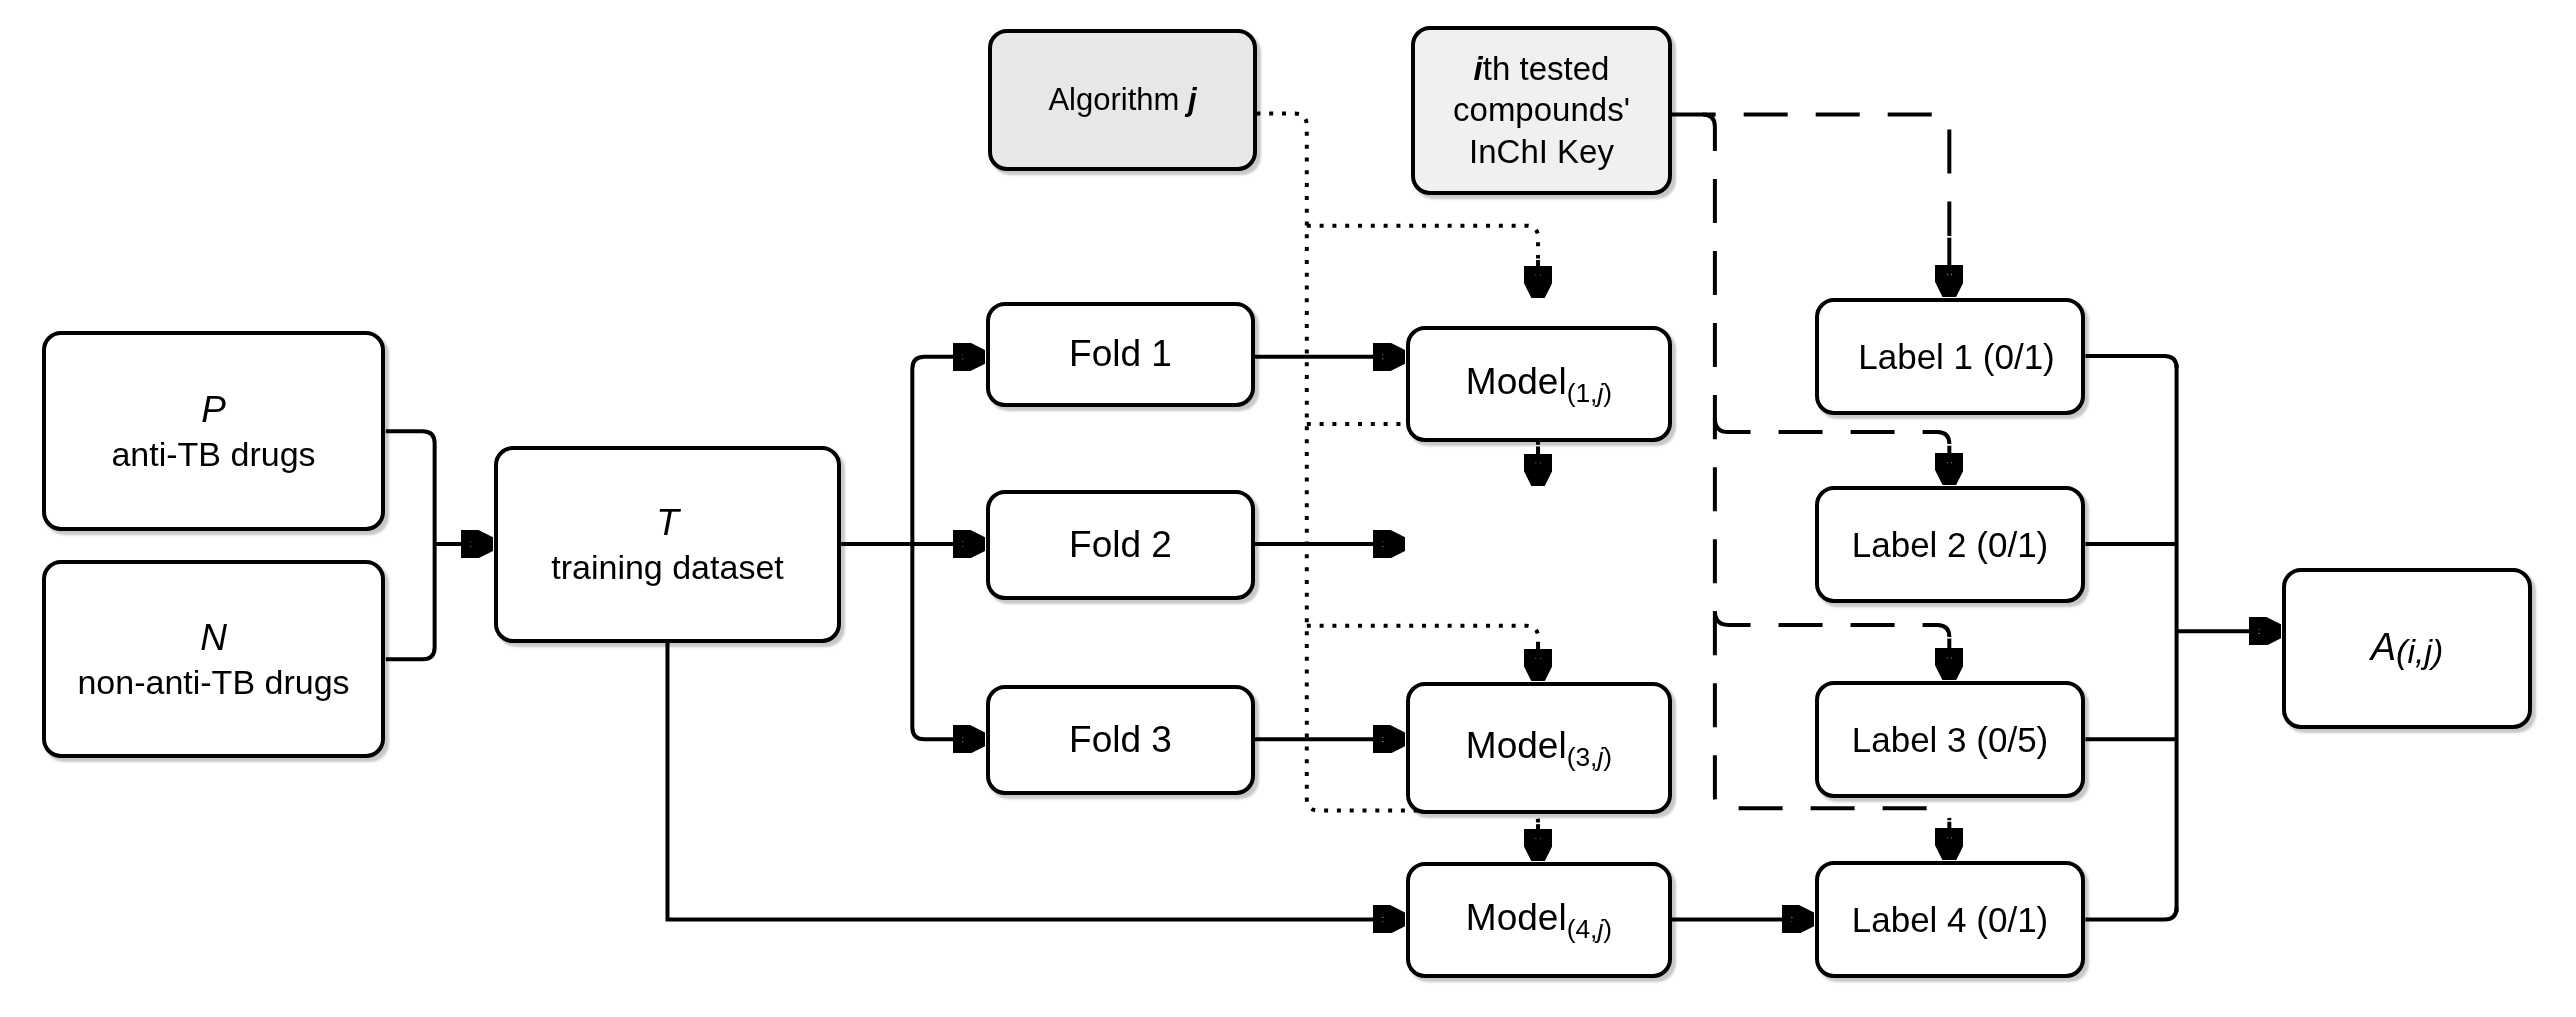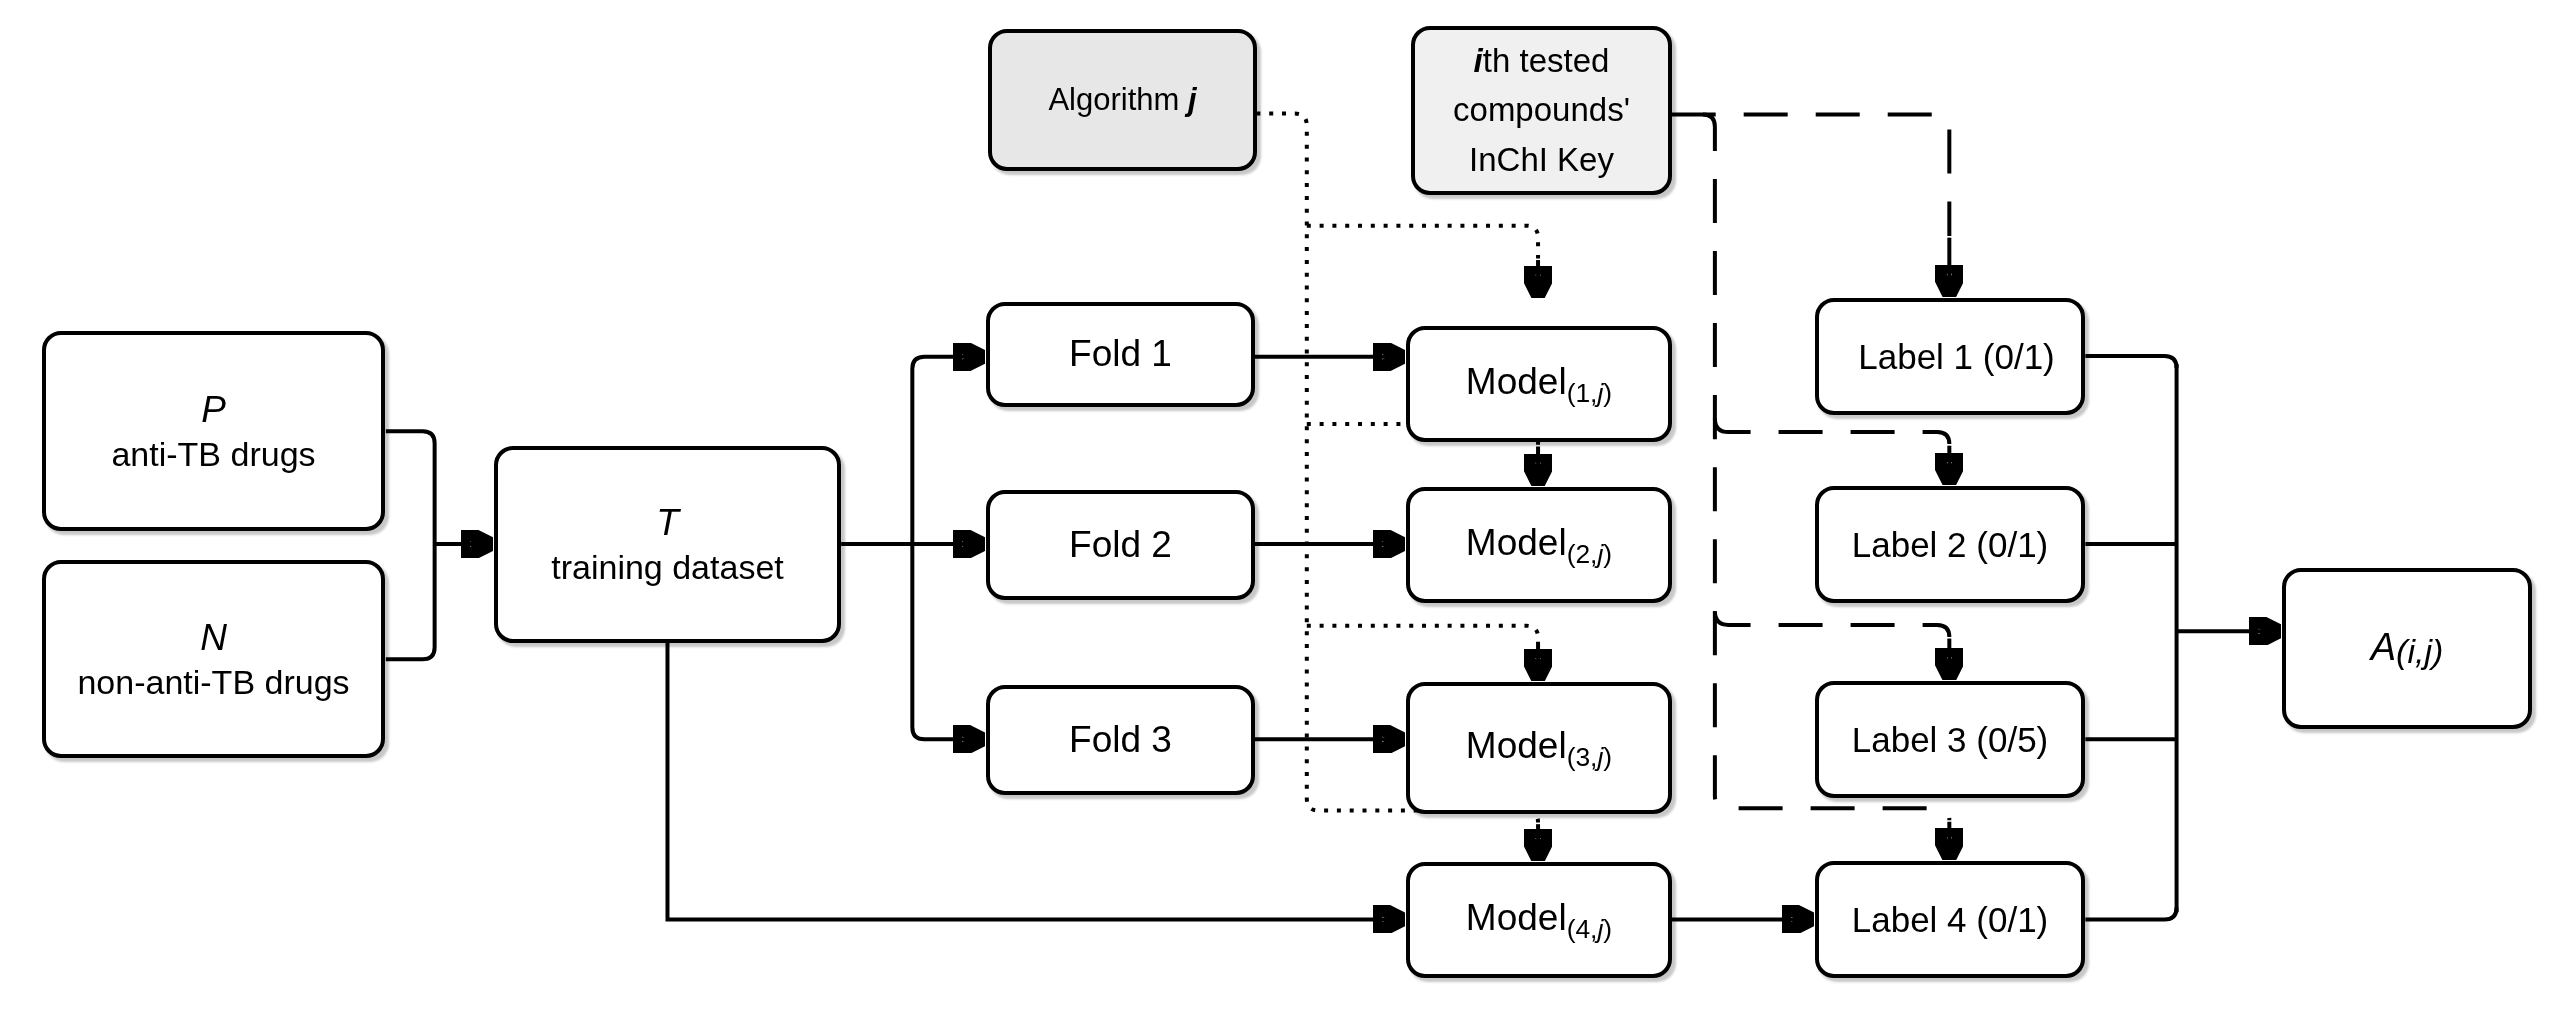--- a/index.html
+++ b/index.html
@@ -120,41 +120,38 @@
 
   <div class="node" id="node-t">
     <span class="symbol">T</span>
     <span class="desc">training dataset</span>
   </div>
 
   <div class="node" id="node-alg" style="background-color: rgb(231, 231, 231);">
     <span class="alg-label"><span>Algorithm </span><span class="var-ital">j</span></span>
   </div>
 
-  <div class="node" id="node-inchi" style="background-color: rgb(240, 240, 240); gap: 8px;">
+  <div class="node" id="node-inchi" style="background-color: rgb(240, 240, 240);">
     <span class="inchi-line"><span class="var-ital">i</span><span>th tested</span></span>
     <span class="inchi-line">compounds'</span>
     <span class="inchi-line">InChI Key</span>
   </div>
 
   <div class="node" id="node-fold-1">
     <span class="fold-label">Fold 1</span>
   </div>
   <div class="node" id="node-fold-2">
     <span class="fold-label">Fold 2</span>
   </div>
   <div class="node" id="node-fold-3">
     <span class="fold-label">Fold 3</span>
   </div>
 
   <div class="node" id="node-model-1">
     <span class="model-base"><span>Model</span><span class="model-sub"><span>(1,</span><span class="sub-var">j</span><span>)</span></span></span>
-  </div>
-  <div class="node" id="node-model-2">
-    <span class="model-base"><span>Model</span><span class="model-sub"><span>(2,</span><span class="sub-var">j</span><span>)</span></span></span>
   </div>
   <div class="node" id="node-model-3">
     <span class="model-base"><span>Model</span><span class="model-sub"><span>(3,</span><span class="sub-var">j</span><span>)</span></span></span>
   </div>
   <div class="node" id="node-model-4">
     <span class="model-base"><span>Model</span><span class="model-sub"><span>(4,</span><span class="sub-var">j</span><span>)</span></span></span>
   </div>
 
   <div class="node" id="node-label-1">
     <span class="plain-label">Label 1 (0/1)</span>

